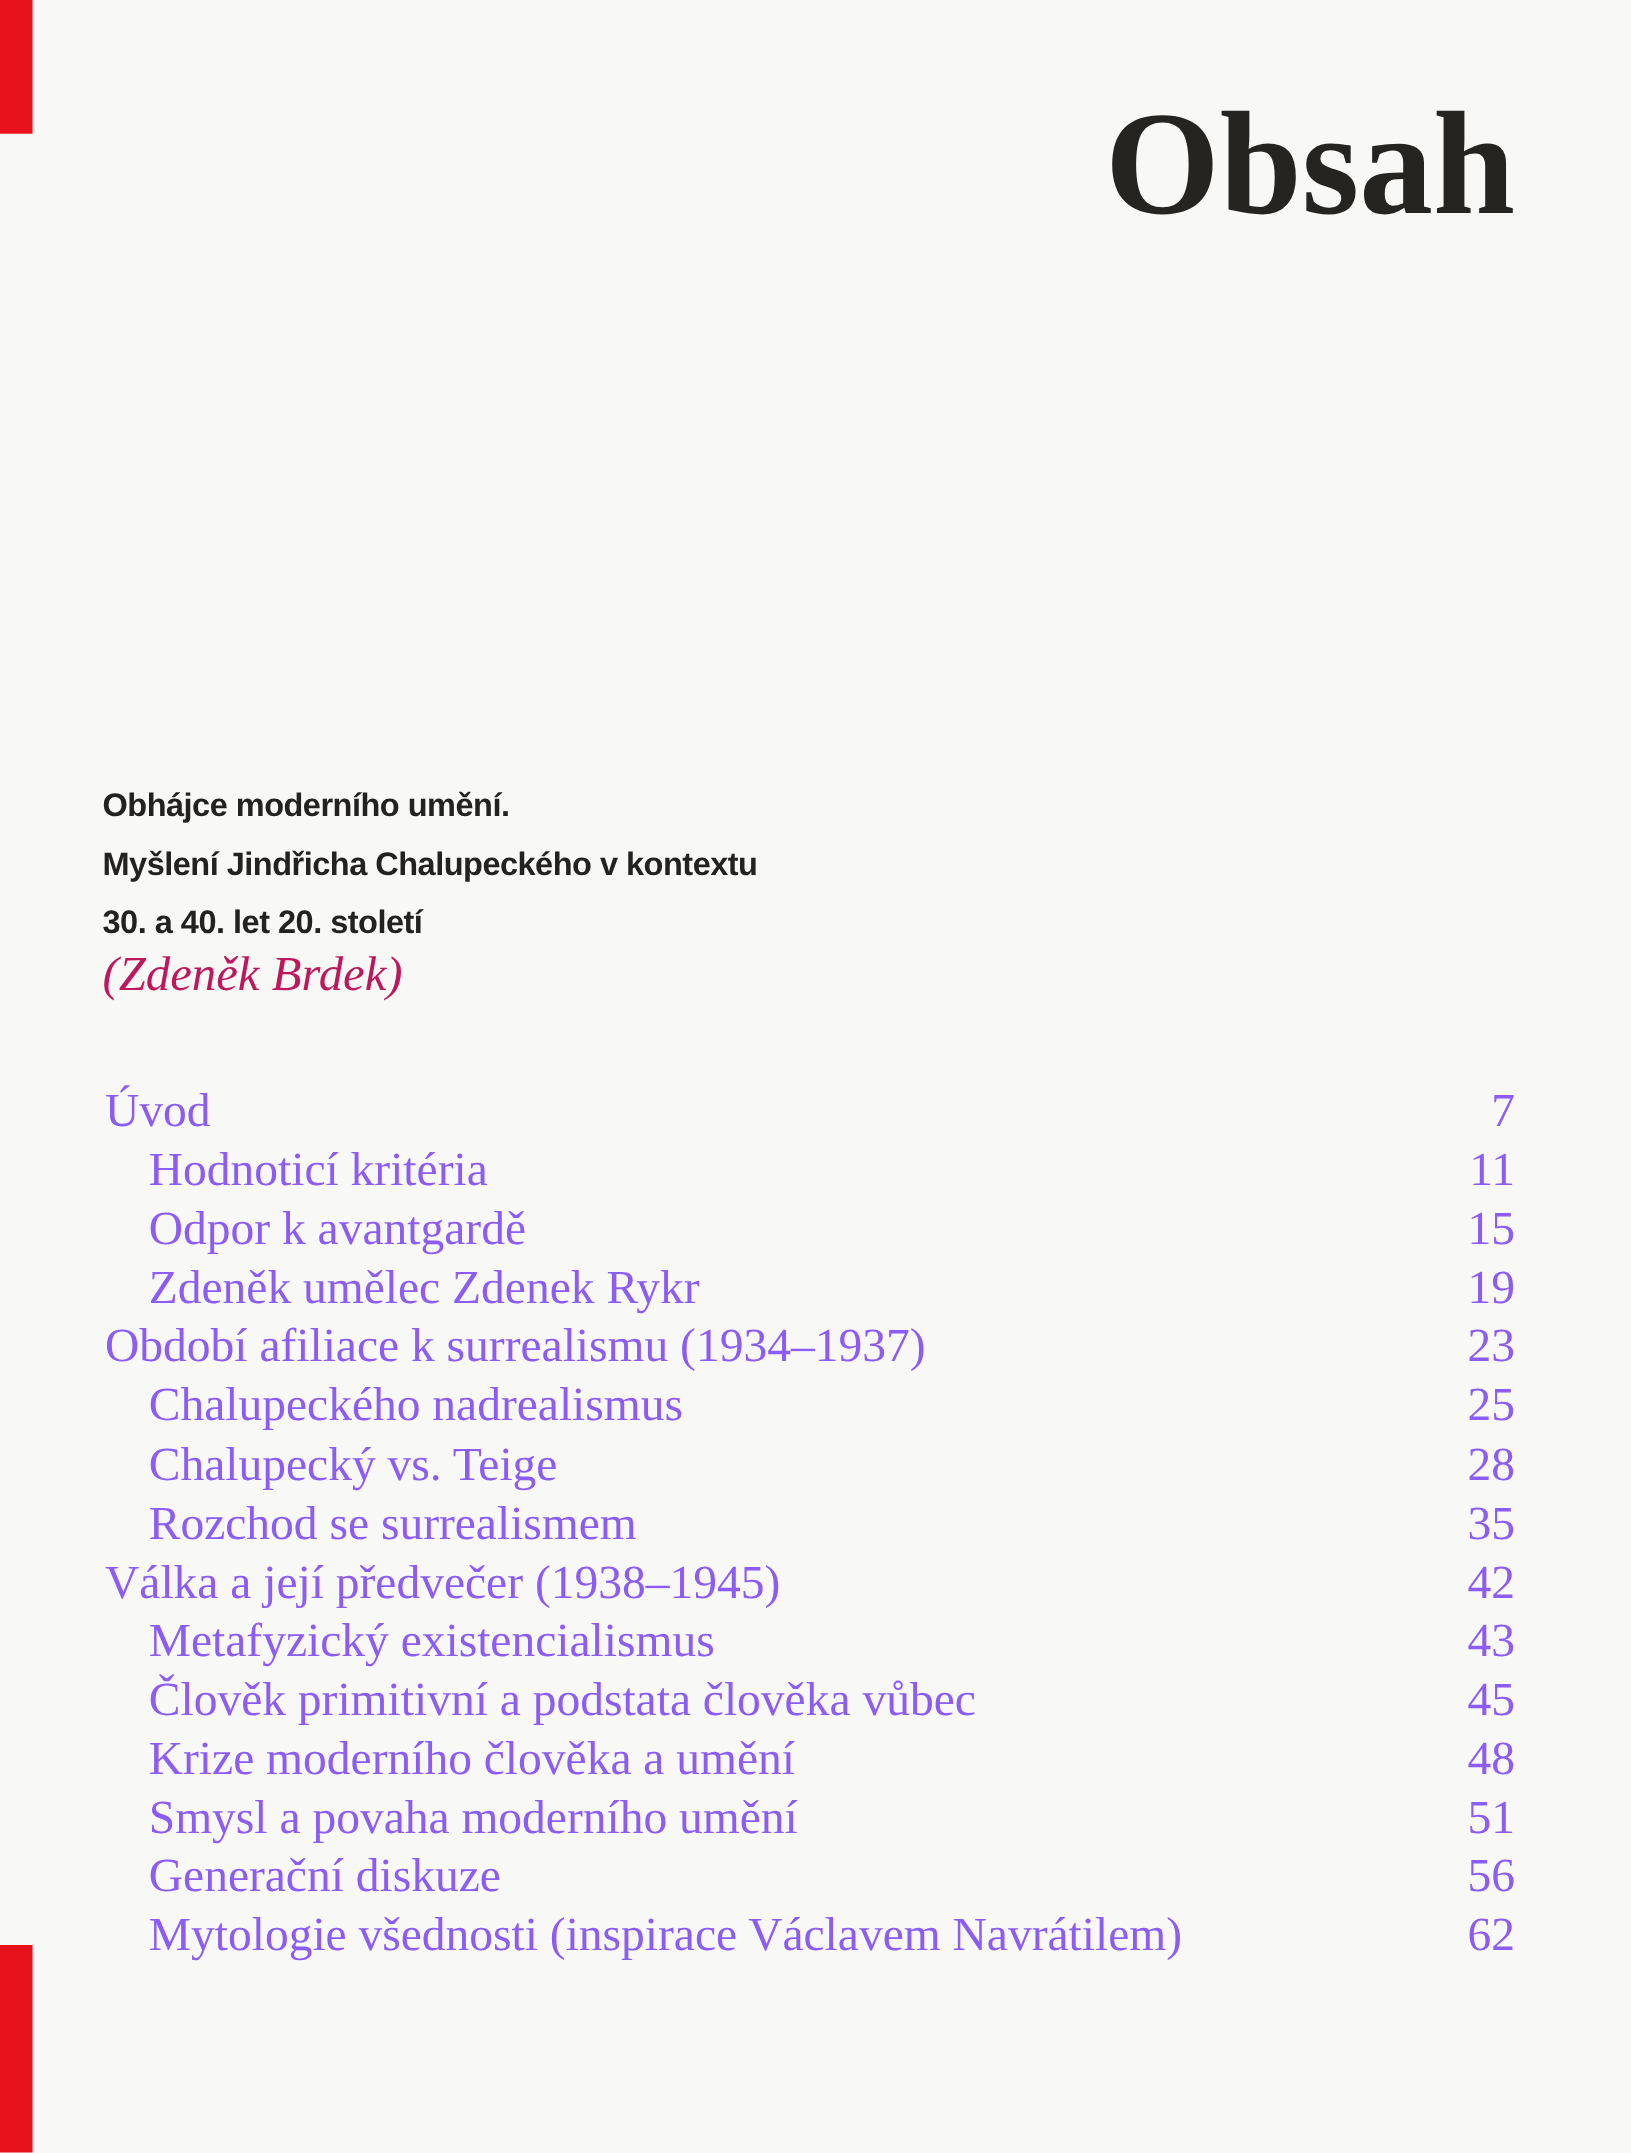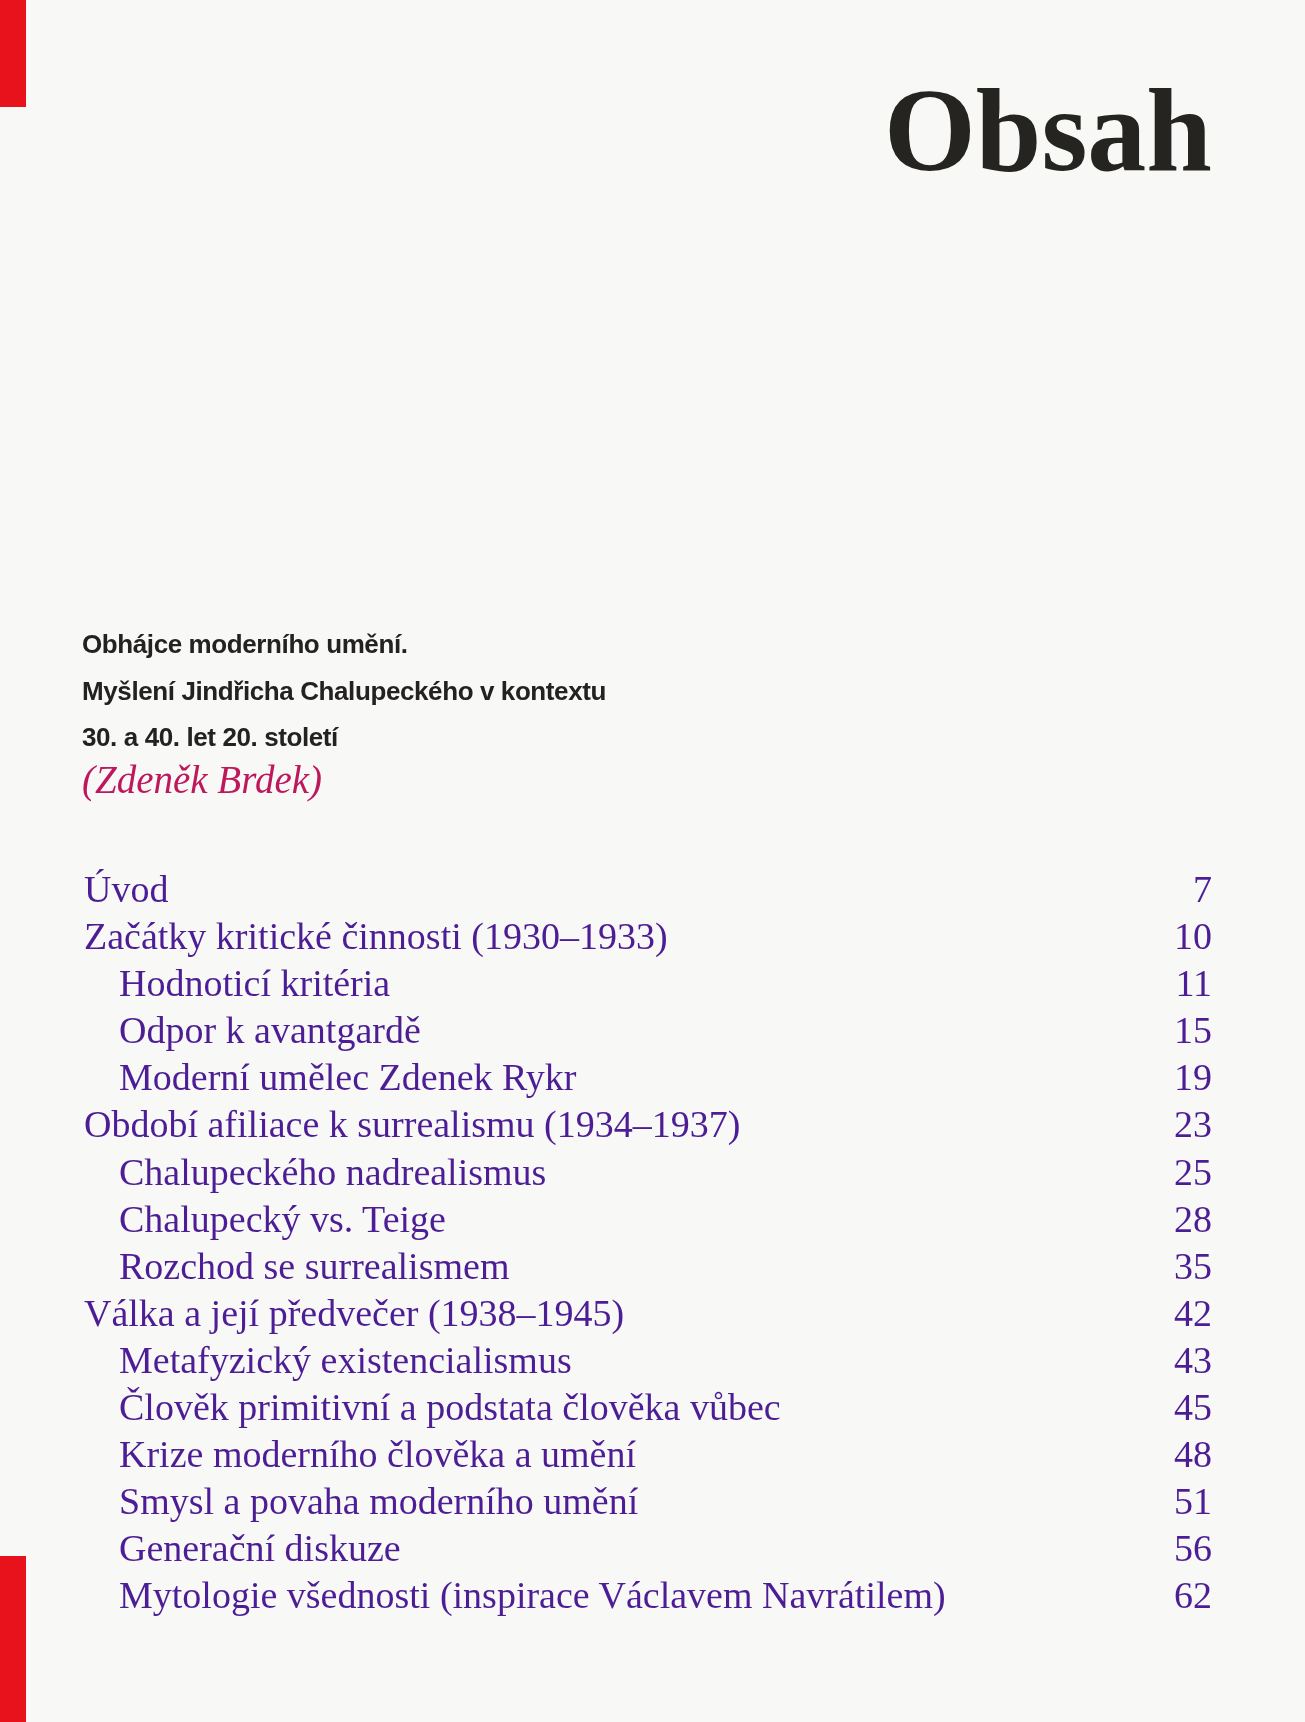--- a/index.html
+++ b/index.html
@@ -56,21 +56,21 @@
     color: #be185d;
     white-space: nowrap;
   }
 
   .toc {
     position: absolute;
     left: 84px;
     right: 93px;
     top: 866px;
     font-size: 38px;
-    color: #4c1d95;
+    color: #8b5cf6;
   }
   .toc-row {
     display: flex;
     justify-content: space-between;
     align-items: baseline;
     line-height: 47.1px;
     white-space: nowrap;
   }
   .toc-row .label { flex: 1 1 auto; overflow: hidden; }
   .toc-row.sub .label { padding-left: 35px; }
@@ -94,34 +94,30 @@
   <div>30. a 40. let 20. století</div>
 </div>
 
 <div class="author">(Zdeněk Brdek)</div>
 
 <div class="toc">
   <div class="toc-row">
     <span class="label">Úvod</span>
     <span class="pagenum">7</span>
   </div>
-  <div class="toc-row">
-    <span class="label">Začátky kritické činnosti (1930–1933)</span>
-    <span class="pagenum">10</span>
-  </div>
   <div class="toc-row sub">
     <span class="label">Hodnoticí kritéria</span>
     <span class="pagenum">11</span>
   </div>
   <div class="toc-row sub">
     <span class="label">Odpor k avantgardě</span>
     <span class="pagenum">15</span>
   </div>
   <div class="toc-row sub">
-    <span class="label">Moderní umělec Zdenek Rykr</span>
+    <span class="label">Zdeněk umělec Zdenek Rykr</span>
     <span class="pagenum">19</span>
   </div>
   <div class="toc-row">
     <span class="label">Období afiliace k surrealismu (1934–1937)</span>
     <span class="pagenum">23</span>
   </div>
   <div class="toc-row sub">
     <span class="label">Chalupeckého nadrealismus</span>
     <span class="pagenum">25</span>
   </div>

